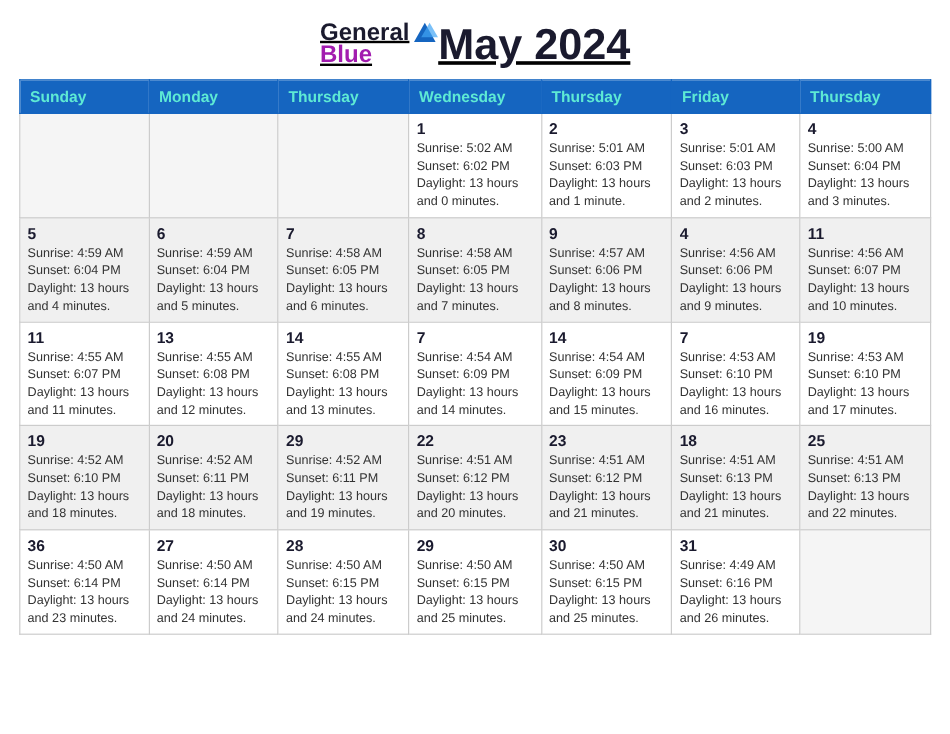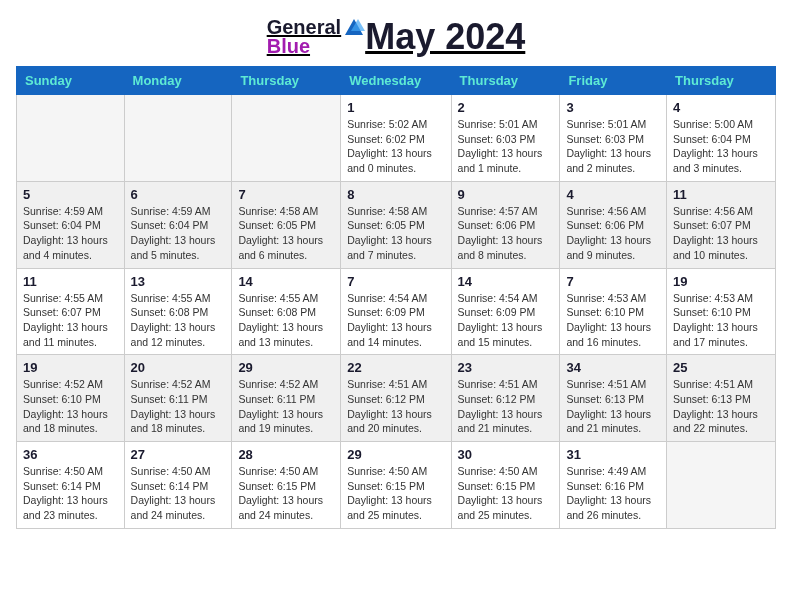--- a/index.html
+++ b/index.html
@@ -202,21 +202,21 @@
         </td>
         <td>
           <div class="day-number">22</div>
           <div class="day-detail">Sunrise: 4:51 AM<br>Sunset: 6:12 PM<br>Daylight: 13 hours<br>and 20 minutes.</div>
         </td>
         <td>
           <div class="day-number">23</div>
           <div class="day-detail">Sunrise: 4:51 AM<br>Sunset: 6:12 PM<br>Daylight: 13 hours<br>and 21 minutes.</div>
         </td>
         <td>
-          <div class="day-number">34</div>
+          <div class="day-number">18</div>
           <div class="day-detail">Sunrise: 4:51 AM<br>Sunset: 6:13 PM<br>Daylight: 13 hours<br>and 21 minutes.</div>
         </td>
         <td>
           <div class="day-number">25</div>
           <div class="day-detail">Sunrise: 4:51 AM<br>Sunset: 6:13 PM<br>Daylight: 13 hours<br>and 22 minutes.</div>
         </td>
       </tr>
       <tr>
         <td>
           <div class="day-number">36</div>

